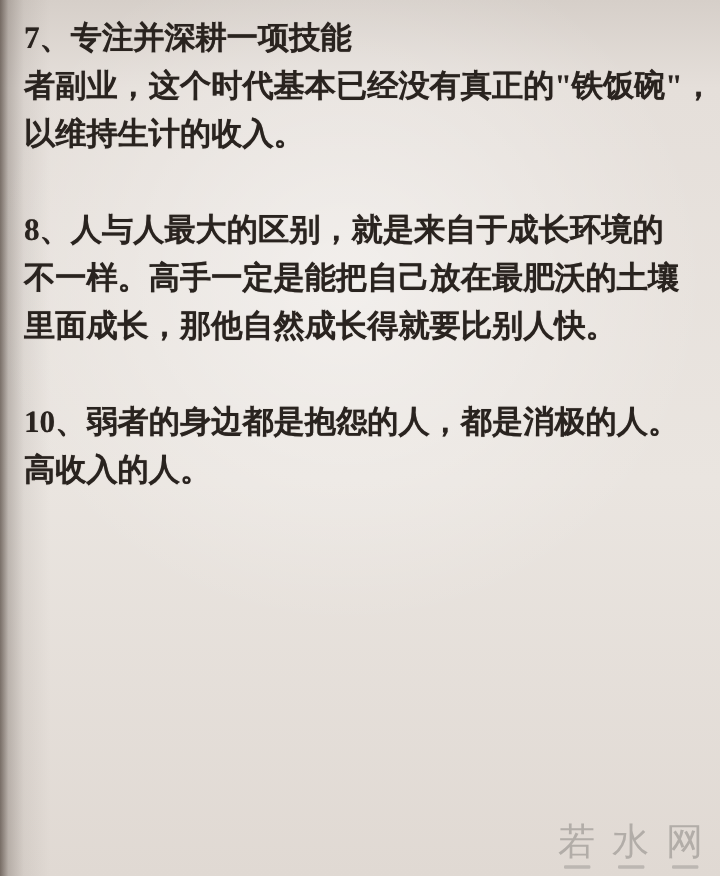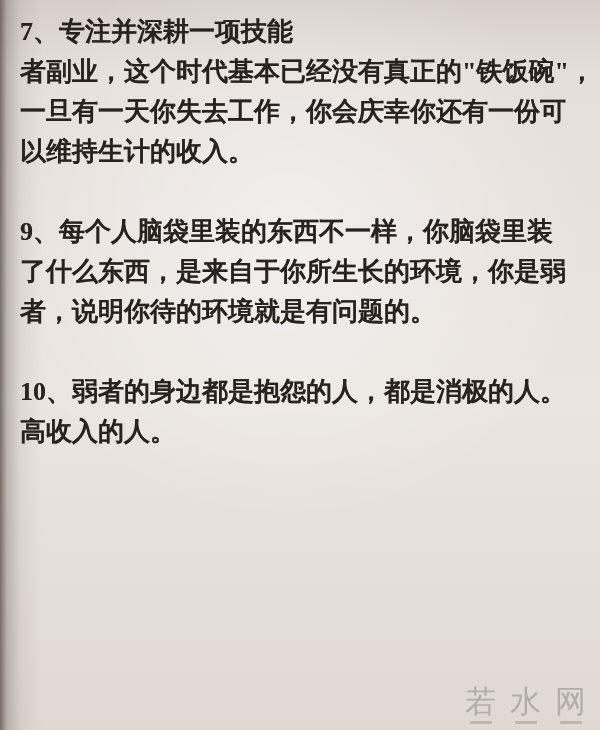--- a/index.html
+++ b/index.html
@@ -70,30 +70,29 @@
 </style>
 </head>
 <body>
 
 <div class="page">
   <div class="content">
 
     <div class="section">
       <div class="line">7、专注并深耕一项技能</div>
       <div class="line">者副业，这个时代基本已经没有真正的"铁饭碗"，</div>
-      <div class="line">一旦有一天你失去工作，你会庆幸你还有一份可</div>
       <div class="line">以维持生计的收入。</div>
     </div>
 
+    <div class="section">
+      <div class="line">8、人与人最大的区别，就是来自于成长环境的</div>
+      <div class="line">不一样。高手一定是能把自己放在最肥沃的土壤</div>
+      <div class="line">里面成长，那他自然成长得就要比别人快。</div>
+    </div>
 
-    <div class="section">
-      <div class="line">9、每个人脑袋里装的东西不一样，你脑袋里装</div>
-      <div class="line">了什么东西，是来自于你所生长的环境，你是弱</div>
-      <div class="line">者，说明你待的环境就是有问题的。</div>
-    </div>
 
     <div class="section">
       <div class="line">10、弱者的身边都是抱怨的人，都是消极的人。</div>
       <div class="line">高收入的人。</div>
     </div>
 
   </div>
 
   <div class="watermark">
     <div class="wm-char-block">

